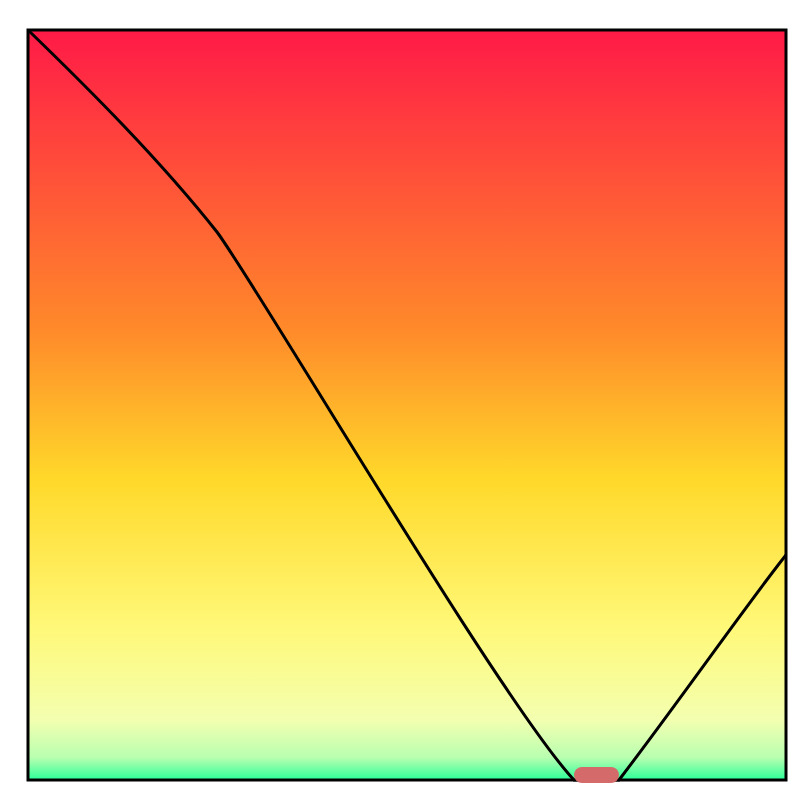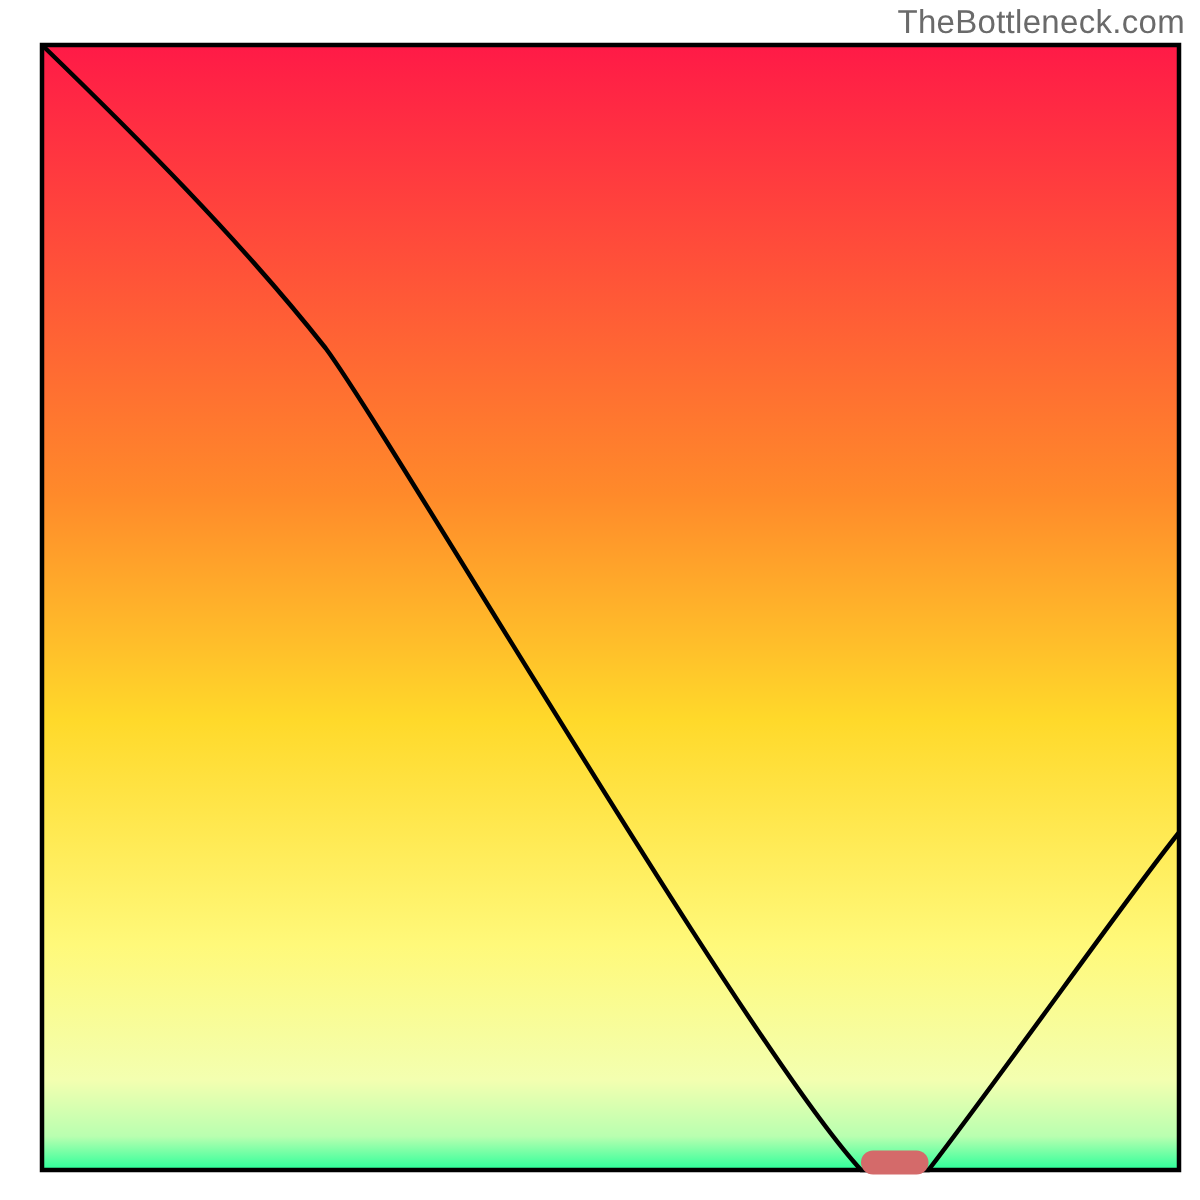--- a/index.html
+++ b/index.html
@@ -53,15 +53,14 @@
 
   <path d="M 28 30
            C 90 90, 160 160, 217 232
            C 260 290, 500 700, 574 780
            L 619 780
            C 680 700, 750 600, 786 555" fill="none" stroke="#000000" stroke-width="3"></path>
 
   <rect x="574" y="767" width="45" height="16" rx="8" ry="8" fill="#d46a6a"></rect>
 </svg>
 
-<div class="watermark">TheBottleneck.com</div>
 
 </div>
 
 </body></html>

